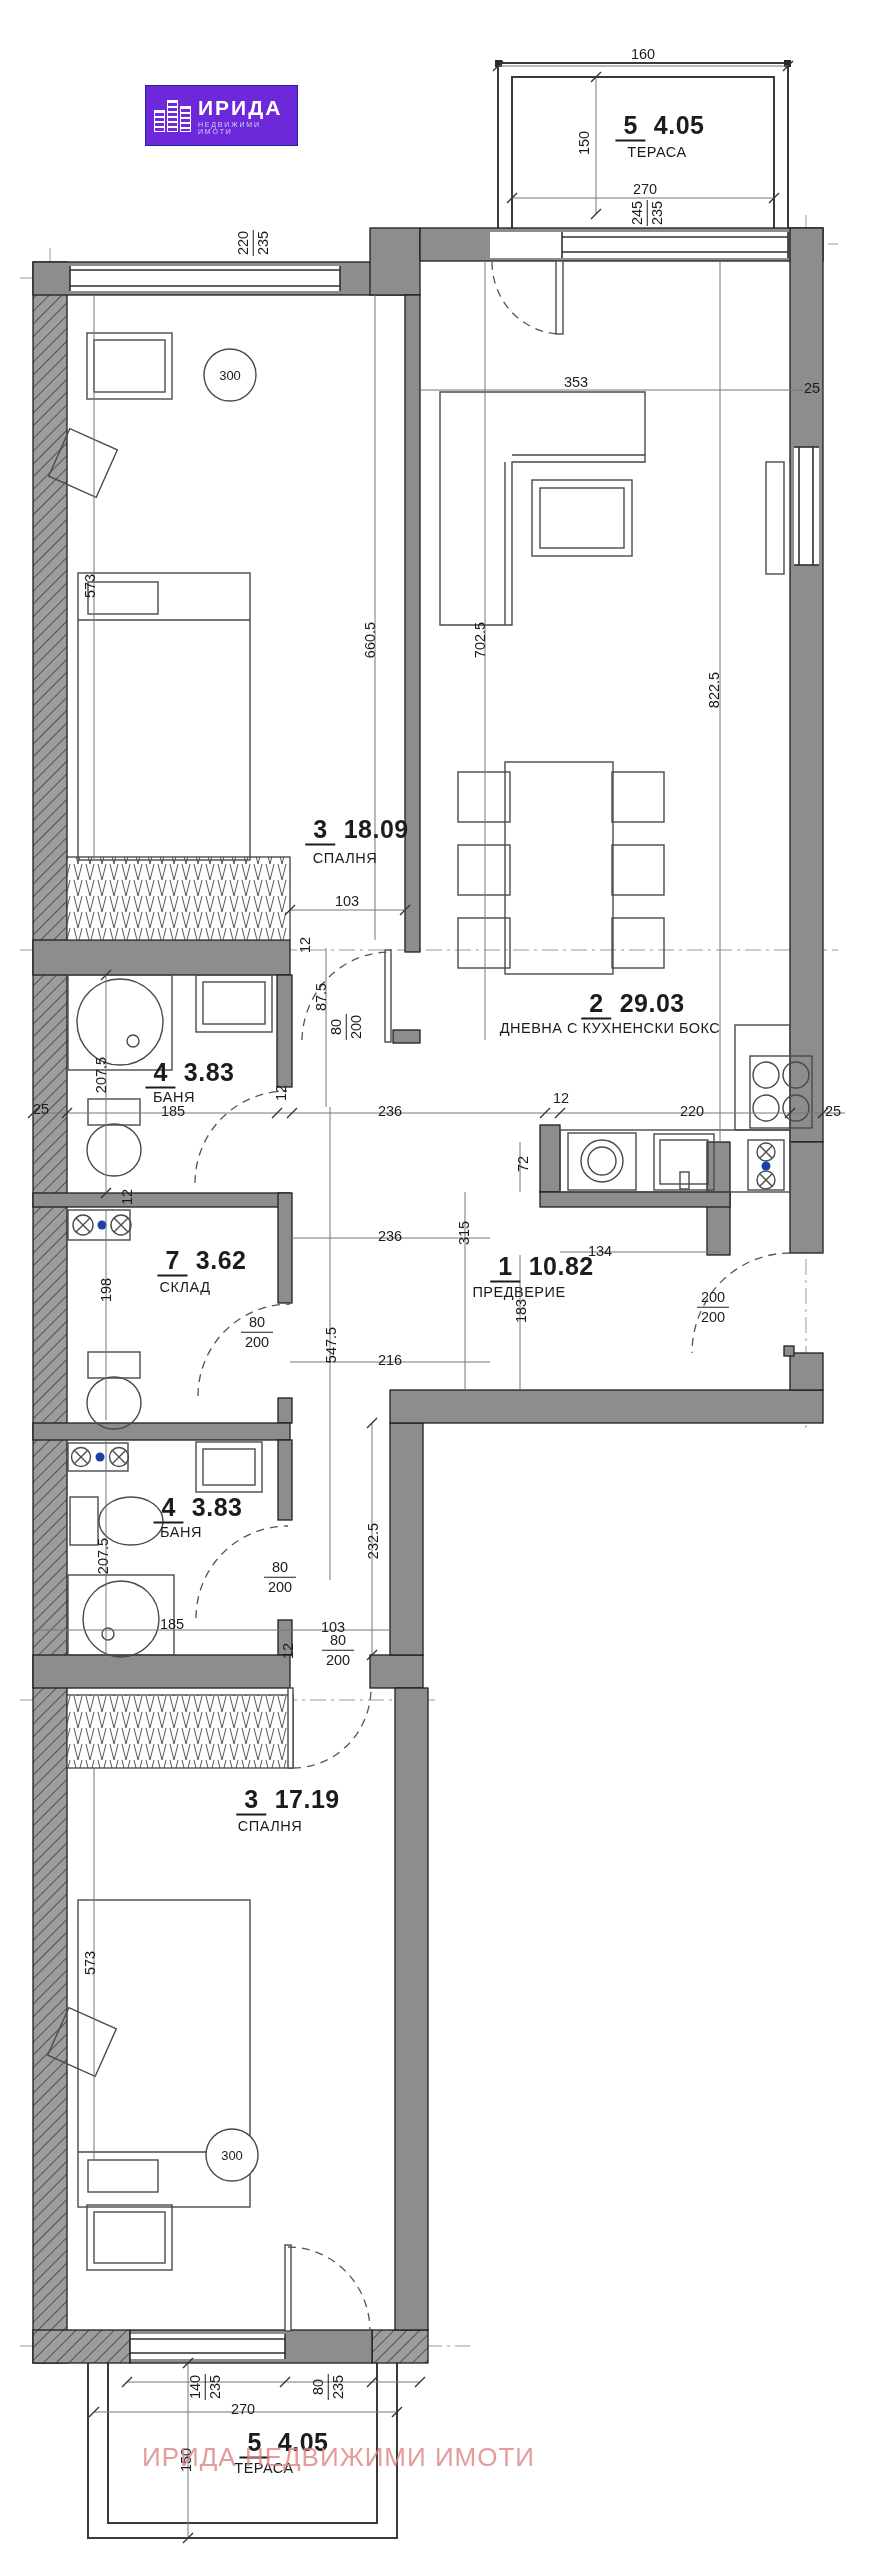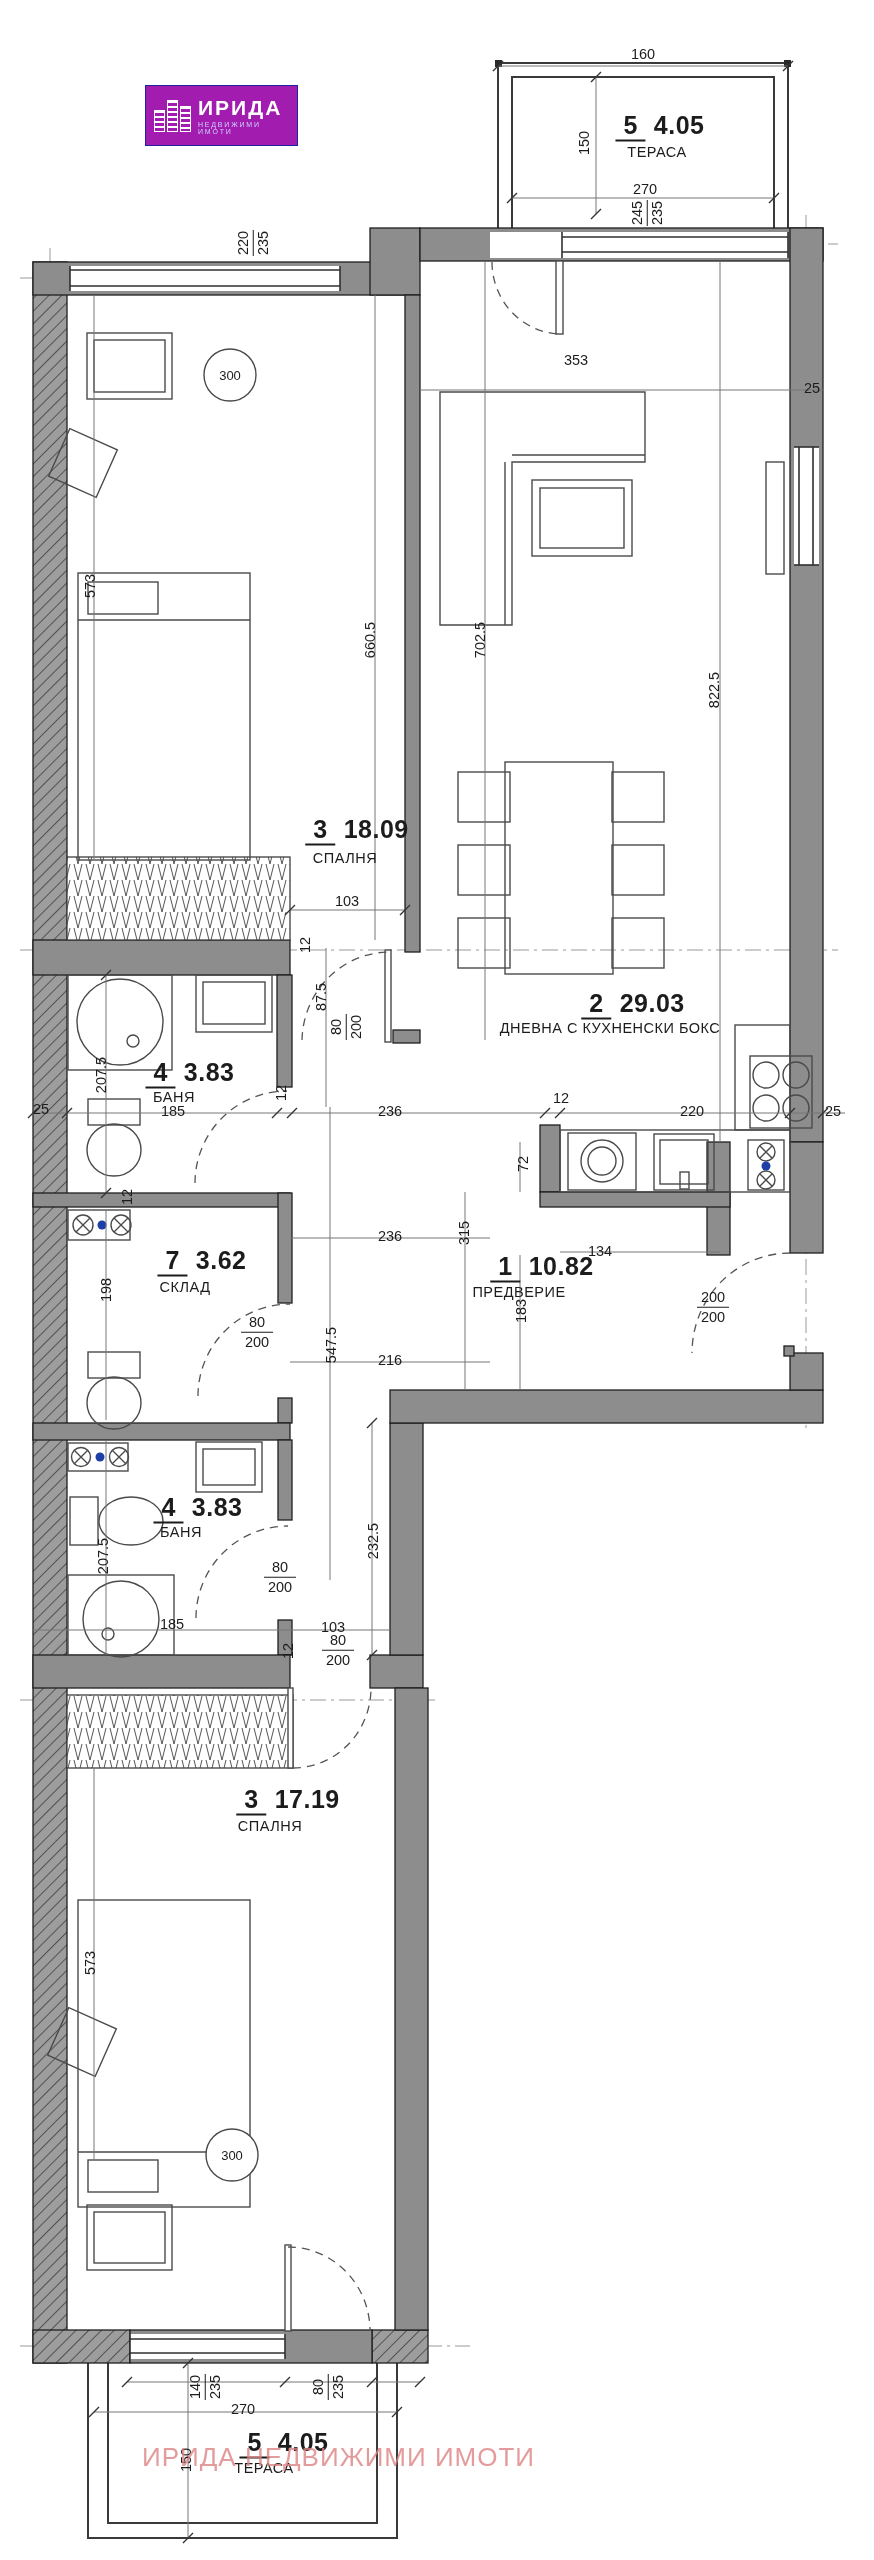--- a/index.html
+++ b/index.html
@@ -7,21 +7,21 @@
   .plan svg{position:absolute;left:0;top:0;}
   .lbl{position:absolute;transform:translate(-50%,-50%);font-size:14.5px;color:#1c1c1c;white-space:nowrap;line-height:1;z-index:5;}
   .rot{transform:translate(-50%,-50%) rotate(-90deg);}
   .fr{display:flex;flex-direction:column;align-items:center;gap:2px;}
   .fr .bar{width:26px;height:1.5px;background:#1c1c1c;}
   .frh .bar{width:32px;}
   .roomnum{font-size:25px;font-weight:700;letter-spacing:.5px;}
   .roomnum .num{display:inline-block;border-bottom:2px solid #1c1c1c;padding:0 8px 2px;margin-right:8px;}
   .roomname{font-size:14.5px;letter-spacing:.5px;}
   .ch{font-size:13px;}
-  .logo{position:absolute;left:145px;top:85px;width:153px;height:61px;background:#a21caf;display:flex;align-items:center;padding:0 9px;box-sizing:border-box;gap:7px;z-index:6;box-shadow:0 0 0 1px #1e22a0 inset;}
+  .logo{position:absolute;left:145px;top:85px;width:153px;height:61px;background:#6d28d9;display:flex;align-items:center;padding:0 9px;box-sizing:border-box;gap:7px;z-index:6;box-shadow:0 0 0 1px #1e22a0 inset;}
   .logo .bldg{display:flex;align-items:flex-end;gap:2px;}
   .logo .bar{background:repeating-linear-gradient(to bottom,#fff 0 2px,rgba(255,255,255,0) 2px 5px);border:1px solid #fff;width:9px;}
   .b1{height:20px}.b2{height:30px}.b3{height:24px}
   .logo .t1{font-size:21px;font-weight:700;letter-spacing:2px;line-height:1;color:#fff;}
   .logo .t2{font-size:7px;letter-spacing:1.8px;margin-top:3px;color:#ced3ff;}
   .watermark{position:absolute;left:142px;top:2442px;font-size:26px;font-weight:400;color:rgba(221,130,130,.8);letter-spacing:1px;white-space:nowrap;z-index:9;}
 </style>
 </head>
 <body>
 
@@ -289,21 +289,21 @@
 <div class="lbl rot fr" style="left:647px;top:213px">
       <span>245</span>
       <span class="bar"></span>
       <span>235</span>
     </div>
 <div class="lbl rot fr" style="left:253px;top:243px">
       <span>220</span>
       <span class="bar"></span>
       <span>235</span>
     </div>
-<div class="lbl" style="left:576px;top:360px">353</div>
+<div class="lbl" style="left:576px;top:382px">353</div>
 <div class="lbl" style="left:812px;top:388px">25</div>
 <div class="lbl rot" style="left:714px;top:690px">822.5</div>
 <div class="lbl rot" style="left:480px;top:640px">702.5</div>
 <div class="lbl rot" style="left:370px;top:640px">660.5</div>
 <div class="lbl rot" style="left:90px;top:586px">573</div>
 <div class="lbl ch" style="left:230px;top:375px">300</div>
 <div class="lbl" style="left:347px;top:901px">103</div>
 <div class="lbl rot" style="left:321px;top:997px">87.5</div>
 <div class="lbl rot fr" style="left:346px;top:1027px">
       <span>80</span>

